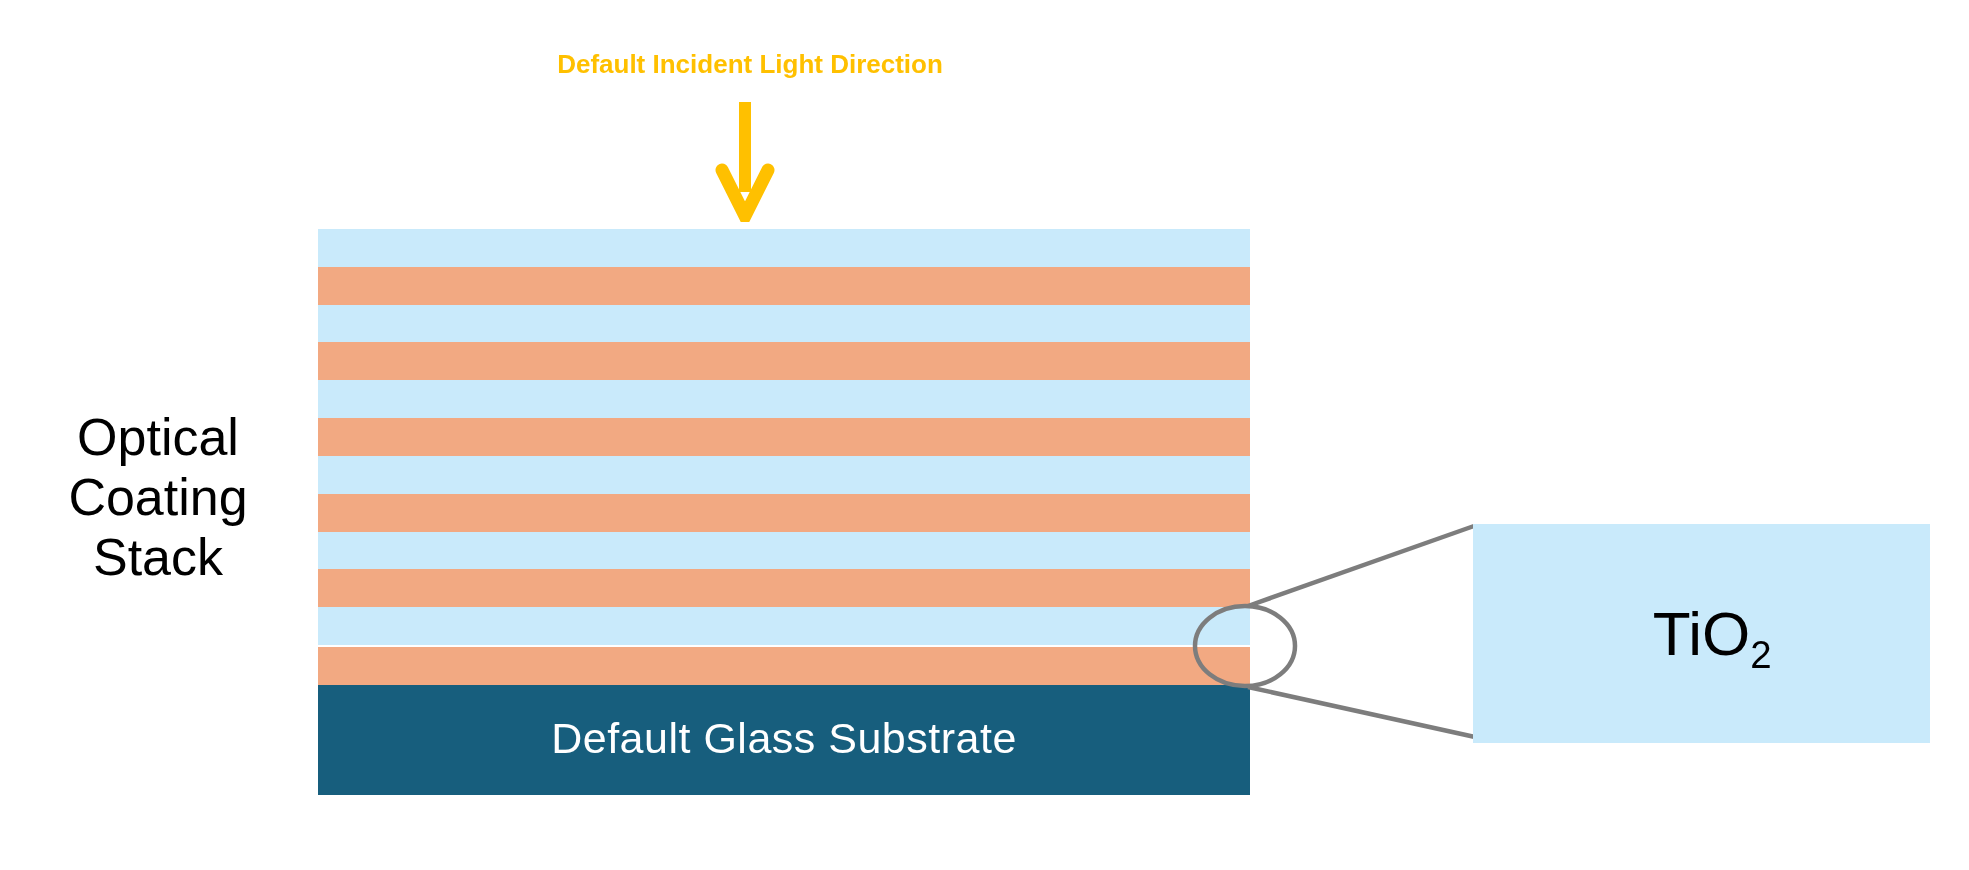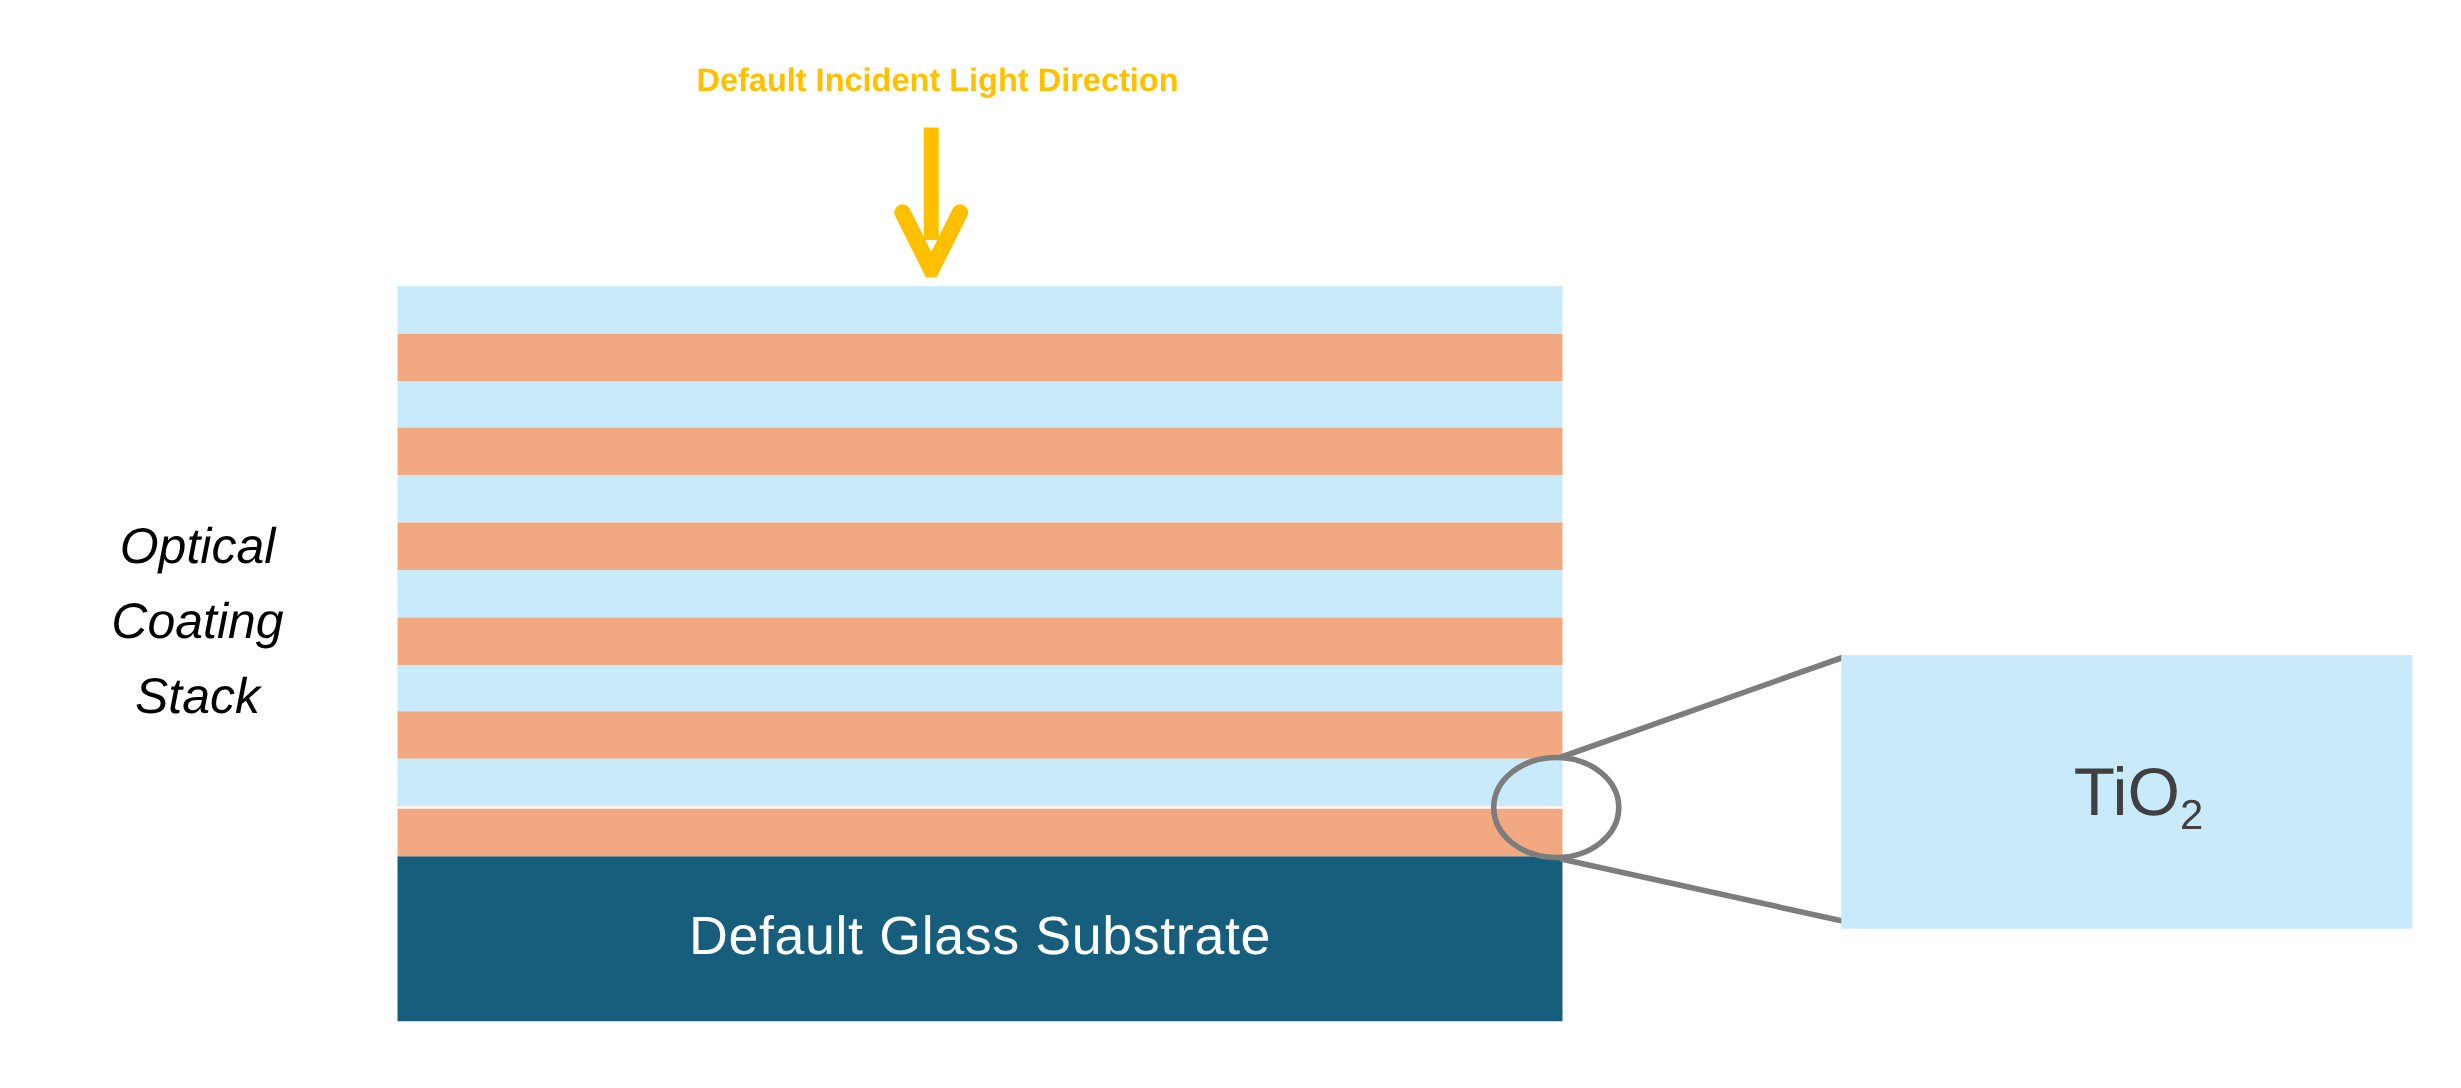--- a/index.html
+++ b/index.html
@@ -35,24 +35,23 @@
     height: 124px;
   }
 
   
   .stack-label {
     position: absolute;
     left: 38px;
     top: 407px;
     width: 240px;
     text-align: center;
-    font-size: 40px;
+    font-size: 52px;
     line-height: 60px;
     color: var(--c-label_text);
-    font-style: italic;
   }
 
   
   .stack {
     position: absolute;
     left: 318px;
     top: 229px;
     width: 932px;
   }
   .layers {
@@ -60,21 +59,21 @@
     display: flex;
     flex-direction: column;
   }
   .layer { flex: 1; }
   .layer:last-child {
     
     border-top: 2px solid #ffffff;
     box-sizing: border-box;
   }
   .substrate {
-    height: 132px;
+    height: 110px;
     background: var(--c-substrate);
     display: flex;
     align-items: center;
     justify-content: center;
     text-align: center;
   }
   .substrate-text {
     color: var(--c-substrate_text);
     font-size: 43px;
     letter-spacing: 0.5px;
@@ -102,22 +101,22 @@
   }
   .detail-half {
     flex: 1;
     display: flex;
     align-items: center;
     justify-content: center;
   }
   .detail-top { background: var(--c-tio2); }
   .detail-bottom { background: var(--c-caf2); }
   .formula {
-    font-size: 54px;
-    color: #404040;
+    font-size: 62px;
+    color: #000000;
     white-space: nowrap;
   }
   .formula .sub {
     display: inline-block;
     width: 0;               
     white-space: pre;
     overflow: visible;
     font-size: 0.62em;
     transform: translateY(0.34em);
   }

